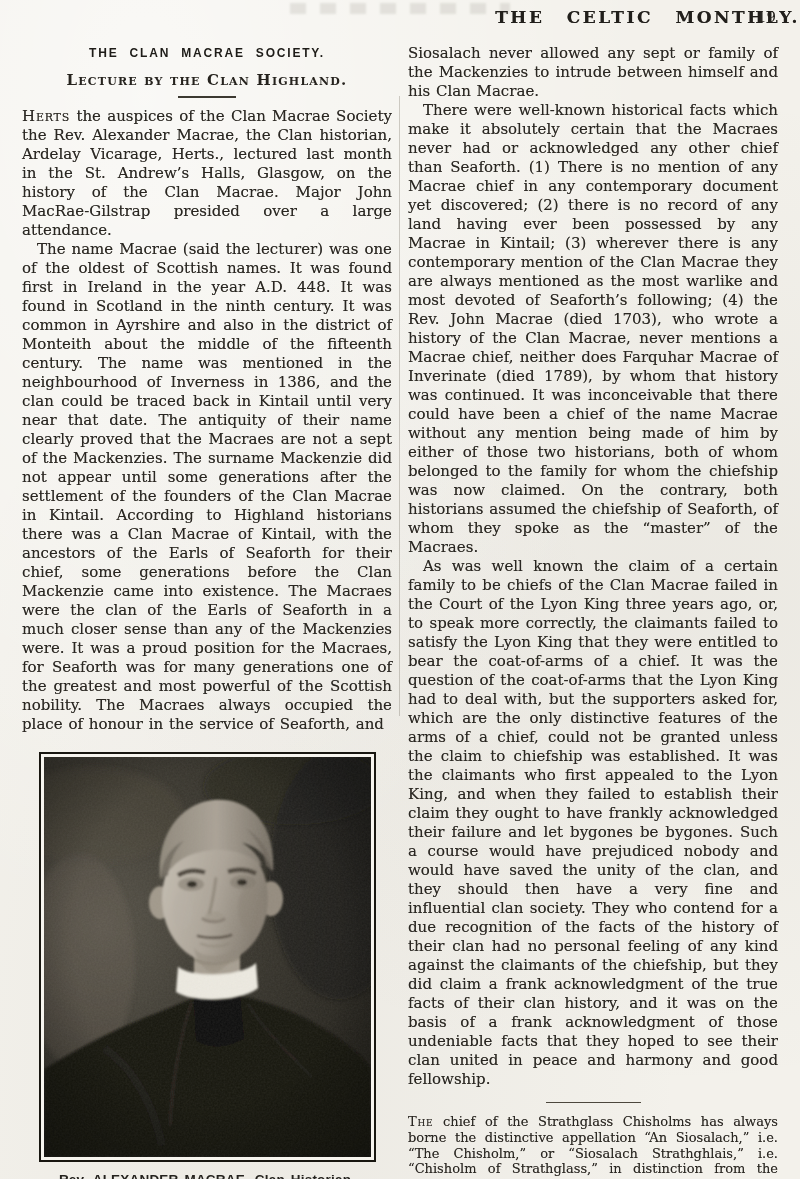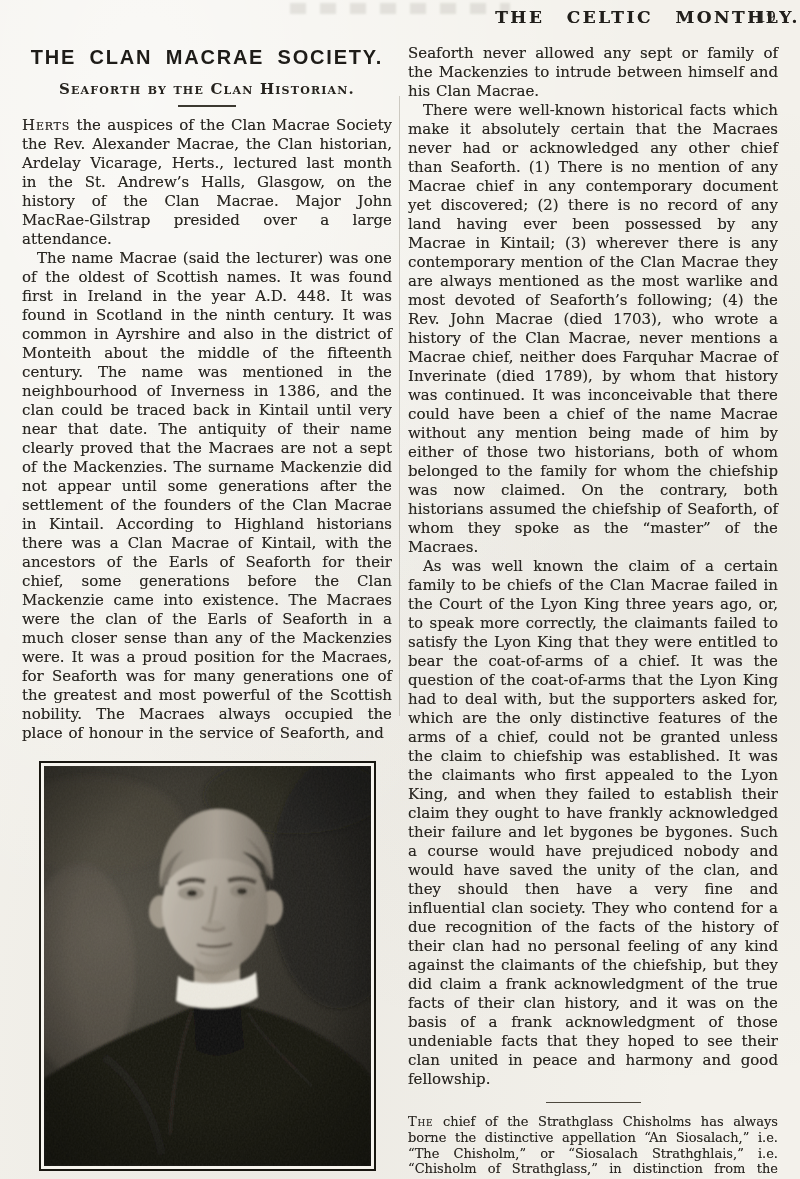--- a/index.html
+++ b/index.html
@@ -22,21 +22,21 @@
     position:absolute;top:7px;left:0;right:0;text-align:right;
     font-weight:bold;font-size:17px;letter-spacing:2.5px;word-spacing:14px;color:#211f1b;
     text-shadow:0 0 .5px rgba(35,30,25,.55);
   }
   .page-number{position:absolute;top:8px;right:24px;font-size:15px;color:#26231e;}
   .col-divider{position:absolute;left:399px;top:96px;width:1px;height:620px;background:rgba(105,99,87,.30);}
   .columns{position:absolute;top:44px;left:22px;width:756px;display:flex;gap:16px;}
   .col{flex:1;min-width:0;}
   .article-title{
     margin:2px 0 11px;text-align:center;
-    font-family:"Liberation Sans", sans-serif;font-size:20px;font-weight:700;
+    font-family:"Liberation Sans", sans-serif;font-size:12px;font-weight:700;
     letter-spacing:1.8px;word-spacing:6px;color:#1e1c18;
   }
   .article-subtitle{
     margin:0 0 7px;text-align:center;font-family:"DejaVu Serif", serif;
     font-variant:small-caps;font-weight:600;font-size:15px;letter-spacing:1.2px;color:#26231e;
   }
   .title-rule{width:58px;height:2px;background:#3c3931;margin:0 auto 9px;}
   .body{
     font-size:15px;line-height:19px;text-align:justify;margin:0;
     text-indent:15px;word-spacing:1px;
@@ -66,21 +66,21 @@
 <div class="page">
   <div class="ghost-smudge"></div>
   <div class="masthead">THE CELTIC MONTHLY.</div>
   <div class="page-number">19</div>
   <div class="col-divider"></div>
 
   <div class="columns">
 
     <div class="col">
       <h1 class="article-title">THE CLAN MACRAE SOCIETY.</h1>
-      <h2 class="article-subtitle">Seaforth by the Clan Historian.</h2>
+      <h2 class="article-subtitle">Lecture by the Clan Highland.</h2>
       <div class="title-rule"></div>
 
       <p class="body noindent"><span class="lead">Herts</span> <span>the auspices of the Clan Macrae Society the Rev. Alexander Macrae, the Clan historian, Ardelay Vicarage, Herts., lectured last month in the St. Andrew’s Halls, Glasgow, on the history of the Clan Macrae. Major John MacRae-Gilstrap presided over a large attendance.</span></p>
 
       <p class="body">The name Macrae (said the lecturer) was one of the oldest of Scottish names. It was found first in Ireland in the year A.D. 448. It was found in Scotland in the ninth century. It was common in Ayrshire and also in the district of Monteith about the middle of the fifteenth century. The name was mentioned in the neighbourhood of Inverness in 1386, and the clan could be traced back in Kintail until very near that date. The antiquity of their name clearly proved that the Macraes are not a sept of the Mackenzies. The surname Mackenzie did not appear until some generations after the settlement of the founders of the Clan Macrae in Kintail. According to Highland historians there was a Clan Macrae of Kintail, with the ancestors of the Earls of Seaforth for their chief, some generations before the Clan Mackenzie came into existence. The Macraes were the clan of the Earls of Seaforth in a much closer sense than any of the Mackenzies were. It was a proud position for the Macraes, for Seaforth was for many generations one of the greatest and most powerful of the Scottish nobility. The Macraes always occupied the place of honour in the service of Seaforth, and</p>
 
       <figure class="photo-figure">
         <div class="photo-frame">
           <svg viewBox="0 0 327 412" preserveAspectRatio="none" role="img">
             <defs>
@@ -157,21 +157,21 @@
             </g>
             <rect width="327" height="412" filter="url(#grain)" opacity="0.22"></rect>
             <rect width="327" height="412" fill="url(#vig)"></rect>
           </svg>
         </div>
         <figcaption class="photo-caption"><span>Rev. ALEXANDER MACRAE, Clan Historian.</span></figcaption>
       </figure>
     </div>
 
     <div class="col">
-      <p class="body noindent">Seaforth never allowed any sept or family of the Mackenzies to intrude between himself and his Clan Macrae.</p>
+      <p class="body noindent">Siosalach never allowed any sept or family of the Mackenzies to intrude between himself and his Clan Macrae.</p>
       <p class="body">There were well-known historical facts which make it absolutely certain that the Macraes never had or acknowledged any other chief than Seaforth. (1) There is no mention of any Macrae chief in any contemporary document yet discovered; (2) there is no record of any land having ever been possessed by any Macrae in Kintail; (3) wherever there is any contemporary mention of the Clan Macrae they are always mentioned as the most warlike and most devoted of Seaforth’s following; (4) the Rev. John Macrae (died 1703), who wrote a history of the Clan Macrae, never mentions a Macrae chief, neither does Farquhar Macrae of Inverinate (died 1789), by whom that history was continued. It was inconceivable that there could have been a chief of the name Macrae without any mention being made of him by either of those two historians, both of whom belonged to the family for whom the chiefship was now claimed. On the contrary, both historians assumed the chiefship of Seaforth, of whom they spoke as the “master” of the Macraes.</p>
       <p class="body">As was well known the claim of a certain family to be chiefs of the Clan Macrae failed in the Court of the Lyon King three years ago, or, to speak more correctly, the claimants failed to satisfy the Lyon King that they were entitled to bear the coat-of-arms of a chief. It was the question of the coat-of-arms that the Lyon King had to deal with, but the supporters asked for, which are the only distinctive features of the arms of a chief, could not be granted unless the claim to chiefship was established. It was the claimants who first appealed to the Lyon King, and when they failed to establish their claim they ought to have frankly acknowledged their failure and let bygones be bygones. Such a course would have prejudiced nobody and would have saved the unity of the clan, and they should then have a very fine and influential clan society. They who contend for a due recognition of the facts of the history of their clan had no personal feeling of any kind against the claimants of the chiefship, but they did claim a frank acknowledgment of the true facts of their clan history, and it was on the basis of a frank acknowledgment of those undeniable facts that they hoped to see their clan united in peace and harmony and good fellowship.</p>
       <div class="footnote-rule"></div>
       <p class="footnote"><span class="lead">The</span> <span>chief of the Strathglass Chisholms has always borne the distinctive appellation “An Siosalach,” i.e. “The Chisholm,” or “Siosalach Strathghlais,” i.e. “Chisholm of Strathglass,” in distinction from the Roxburgh chief, who was styled, according to his place, “of Chisholme.”</span></p>
     </div>
 
   </div>
 </div>
 
 </body></html>

